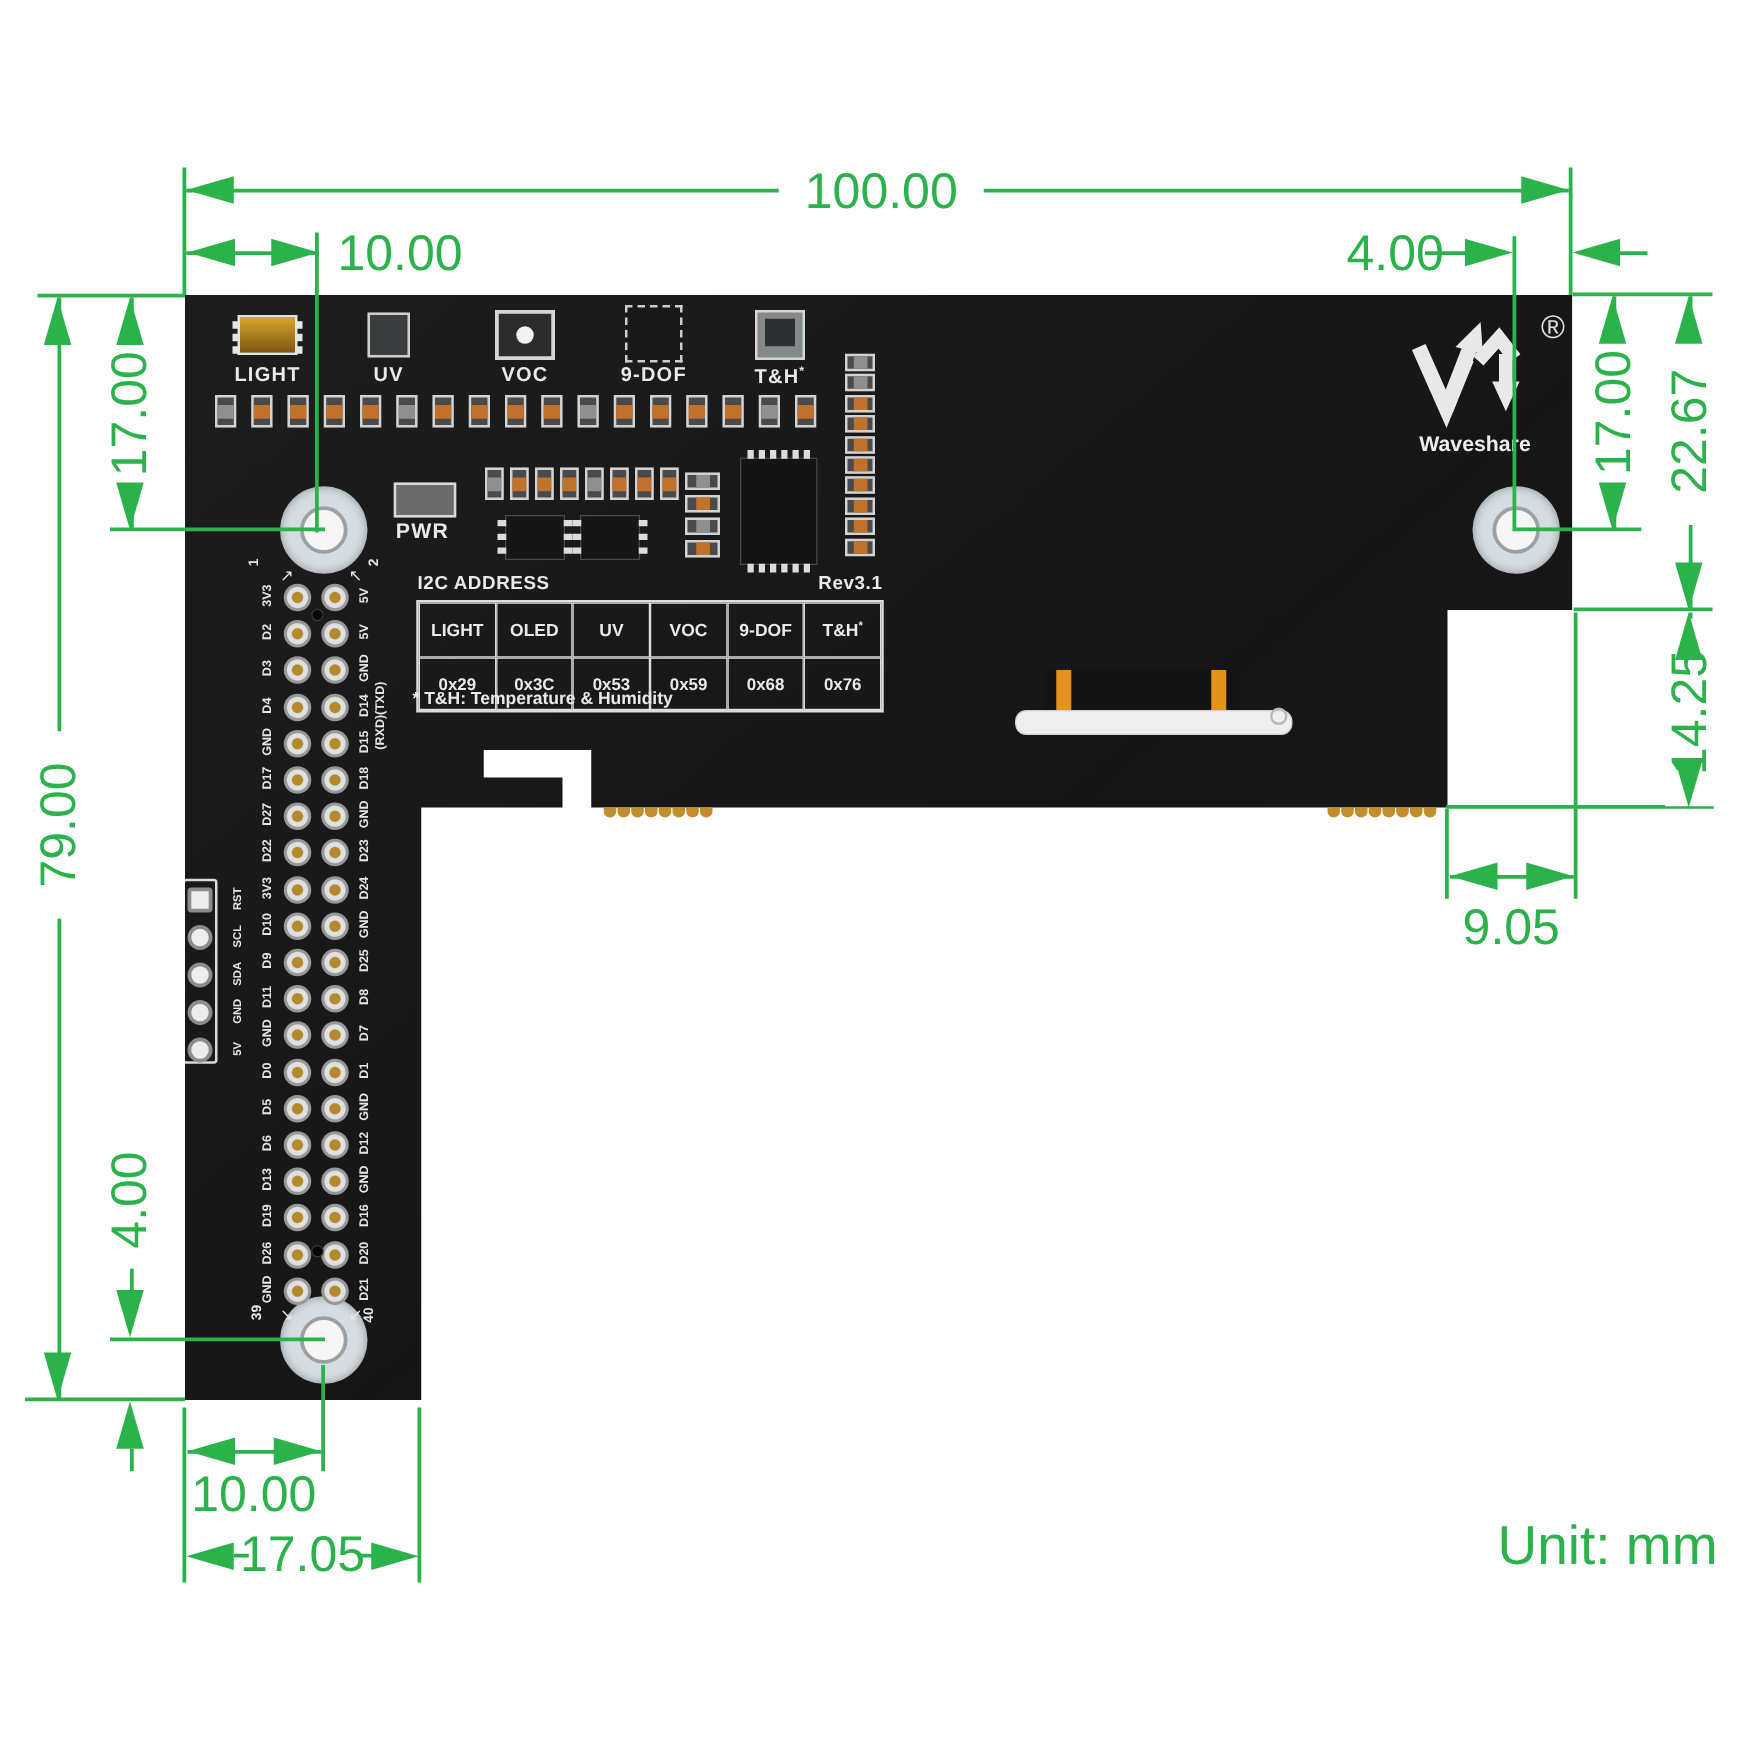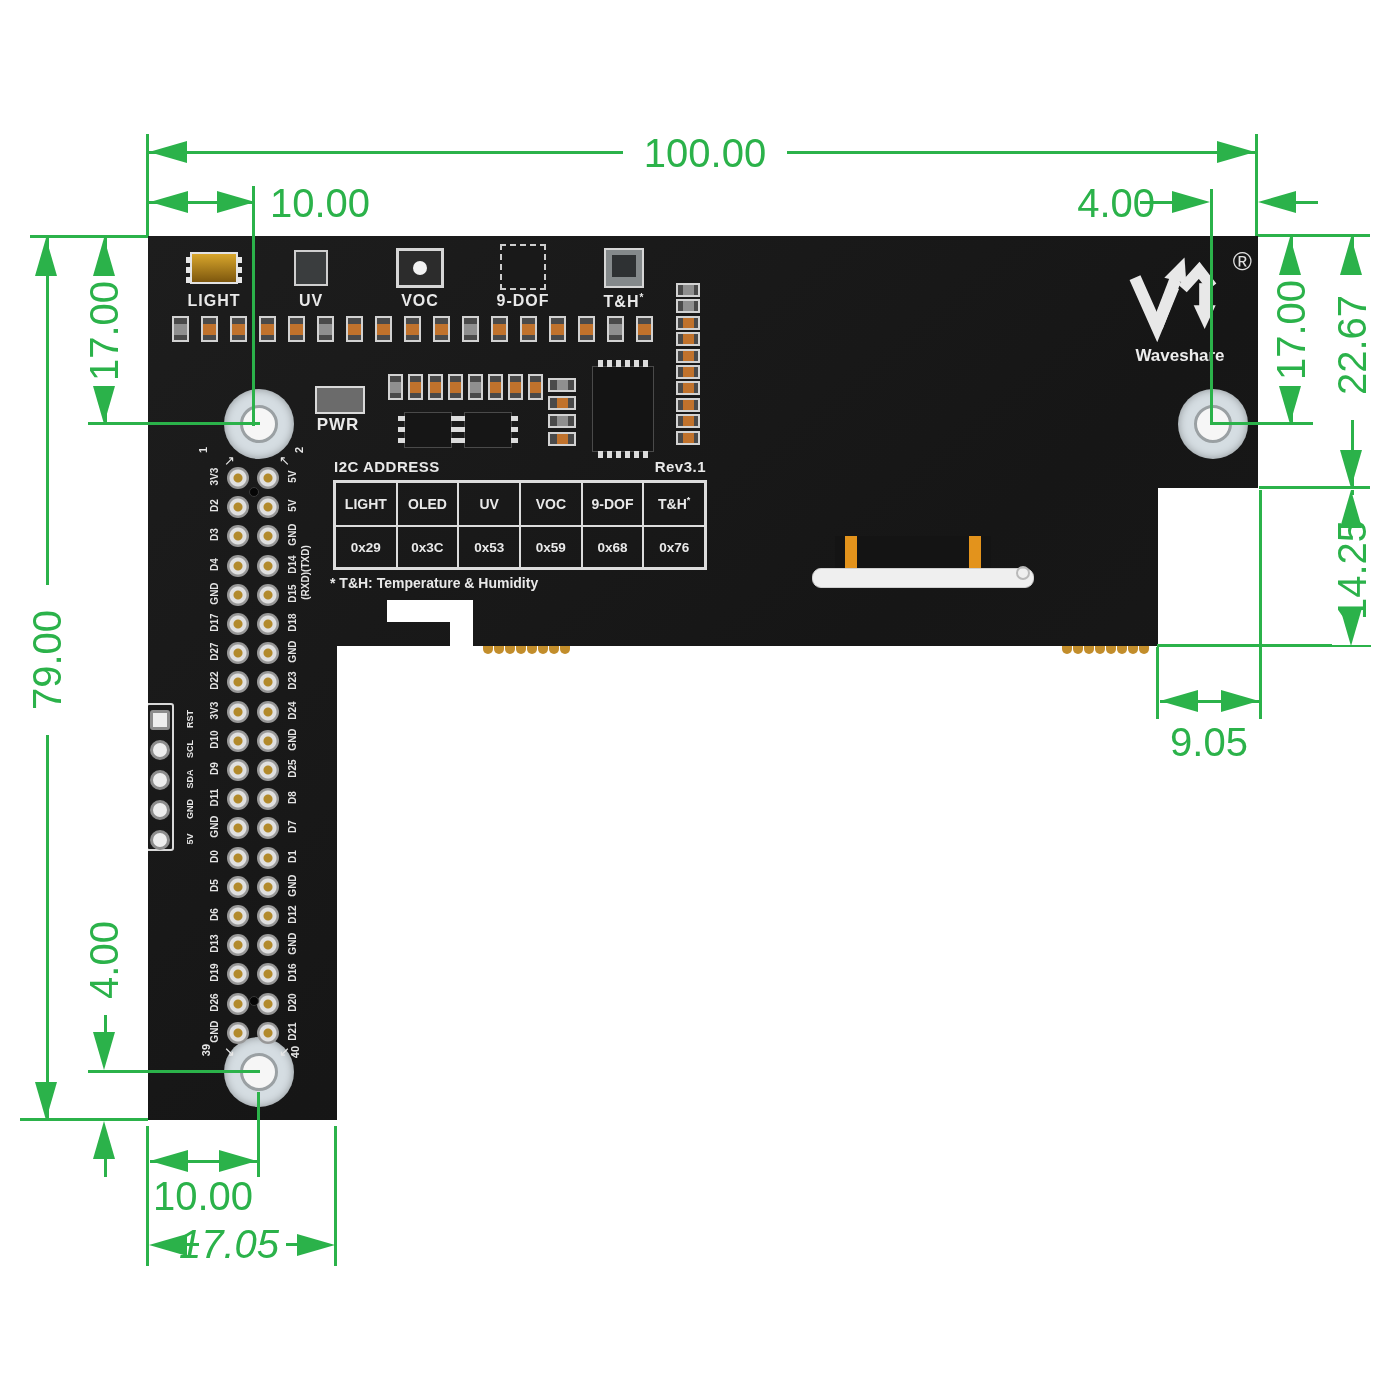--- a/index.html
+++ b/index.html
@@ -56,21 +56,21 @@
   
   #i2c-head{position:absolute;left:186px;top:222px;width:372px;display:flex;
         justify-content:space-between;font-weight:bold;font-size:15px;color:var(--silk);letter-spacing:.5px;}
   #i2c-table{position:absolute;left:185px;top:244px;width:374px;border:2px solid #dcdcdc;
         display:grid;grid-template-columns:repeat(6,1fr);box-sizing:border-box;}
   #i2c-table .cell{border:1px solid #dcdcdc;color:var(--silk);font-weight:bold;text-align:center;
         display:flex;align-items:center;justify-content:center;}
   #i2c-table .hd{height:42px;font-size:14px;}
   #i2c-table .vl{height:40px;font-size:13.5px;}
   #i2c-table .cell sup{font-size:9px;margin-top:-8px;}
-  .footnote{position:absolute;left:182px;top:339px;font-size:14px;font-weight:bold;color:var(--silk);}
+  .footnote{position:absolute;left:182px;top:314px;font-size:14px;font-weight:bold;color:var(--silk);}
   .pname{position:absolute;left:390px;top:368px;width:550px;text-align:center;
         font-size:27px;font-weight:bold;color:#f0f0f0;letter-spacing:.5px;}
   
   #brand{position:absolute;left:968px;top:10px;width:140px;height:130px;}
   #brand .reg{position:absolute;right:4px;top:0px;color:#e0e0e0;font-size:26px;}
   #brand .bname{position:absolute;left:0;top:100px;width:128px;text-align:center;
         color:#ededed;font-weight:bold;font-size:17px;}
   
   .pad{position:absolute;width:22px;height:22px;border-radius:50%;
        background:radial-gradient(circle,#b28a2c 0 4px,#e0e0e0 5px 8px,#979797 9px);}
@@ -518,21 +518,21 @@
     <div class="dt" style="left:270px;top:183px;">10.00</div>
     <div class="dt" style="left:1020px;top:183px;width:135px;text-align:right;">4.00</div>
     <div class="dt dtv bgw" style="left:29px;top:311px;width:150px;">17.00</div>
     <div class="dt dtv bgw" style="left:-28px;top:640px;width:150px;">79.00</div>
     <div class="dt dtv bgw" style="left:1216px;top:310px;width:150px;">17.00</div>
     <div class="dt dtv bgw" style="left:1277px;top:325px;width:150px;">22.67</div>
     <div class="dt dtv bgw" style="left:1277px;top:550px;width:150px;">14.25</div>
     <div class="dt" style="left:1139px;top:722px;width:140px;text-align:center;">9.05</div>
     <div class="dt dtv bgw" style="left:49px;top:940px;width:110px;">4.00</div>
     <div class="dt" style="left:128px;top:1176px;width:150px;text-align:center;">10.00</div>
-    <div class="dt" style="left:164px;top:1224px;width:130px;text-align:center;font-style:italic;">17.05</div>
+    <div class="dt" style="left:192px;top:1224px;width:130px;">17.05</div>
 
     <div class="ar l" style="left:149px;top:141px;"></div>
     <div class="ar r" style="left:1217px;top:141px;"></div>
     <div class="ar l" style="left:150px;top:191px;"></div>
     <div class="ar r" style="left:217px;top:191px;"></div>
     <div class="ar r" style="left:1172px;top:191px;"></div>
     <div class="ar l" style="left:1258px;top:191px;"></div>
     <div class="ar u" style="left:93px;top:238px;"></div>
     <div class="ar d" style="left:93px;top:386px;"></div>
     <div class="ar u" style="left:35px;top:238px;"></div>
@@ -546,13 +546,14 @@
     <div class="ar l" style="left:1160px;top:690px;"></div>
     <div class="ar r" style="left:1221px;top:690px;"></div>
     <div class="ar d" style="left:93px;top:1032px;"></div>
     <div class="ar u" style="left:93px;top:1121px;"></div>
     <div class="ar l" style="left:150px;top:1150px;"></div>
     <div class="ar r" style="left:219px;top:1150px;"></div>
     <div class="ar l" style="left:149px;top:1234px;"></div>
     <div class="ar r" style="left:297px;top:1234px;"></div>
   </div>
 
+  <div class="unit">Unit: mm</div>
 </div>
 
 </body></html>

